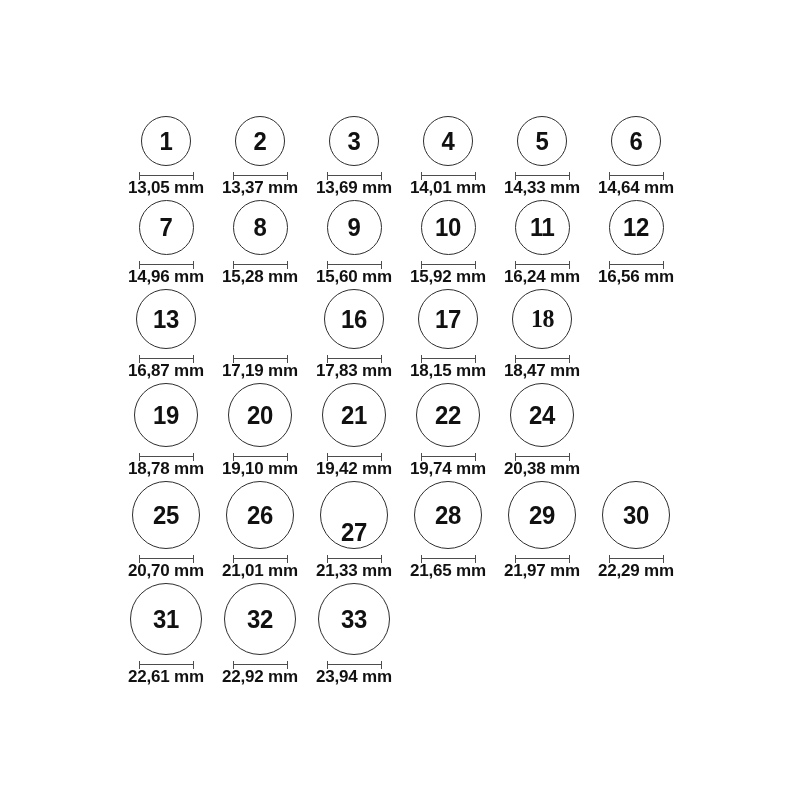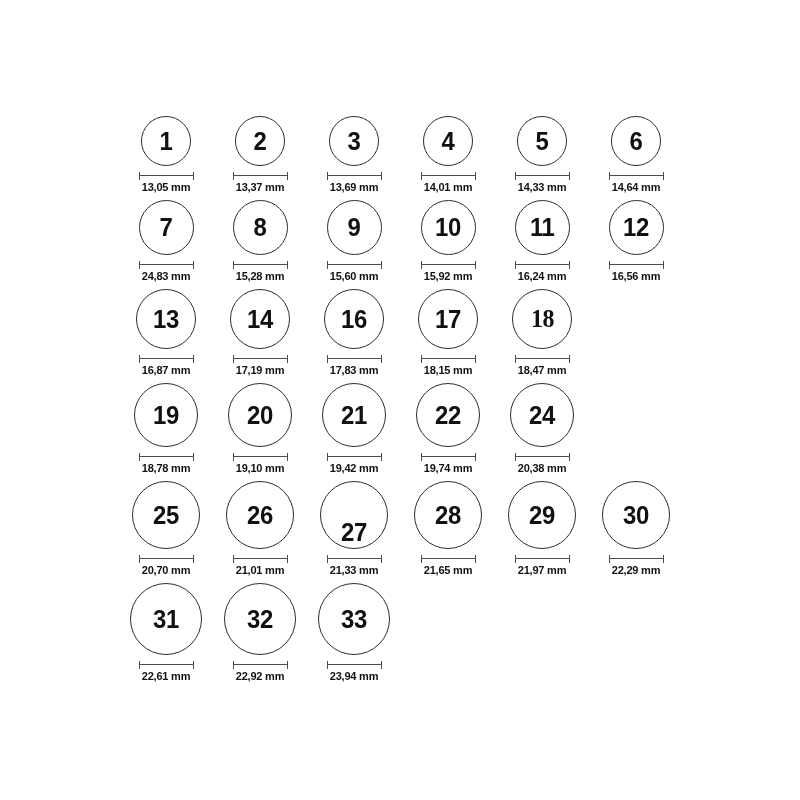--- a/index.html
+++ b/index.html
@@ -57,21 +57,21 @@
   .ruler::after {
     content: "";
     position: absolute;
     top: 3px;
     left: 0;
     right: 0;
     border-top: 1.4px solid #4d4d4d;
   }
   .mm-label {
     font-weight: bold;
-    font-size: 11px;
+    font-size: 17px;
     line-height: 13px;
     color: #111111;
     margin-top: 1px;
     white-space: nowrap;
     letter-spacing: -0.2px;
   }
 </style>
 </head>
 <body>
 
@@ -124,21 +124,21 @@
     <div class="ruler"></div>
     <div class="mm-label">14,64 mm</div>
   </div>
 </div>
     <div class="size-row">
   <div class="cell">
     <div class="circle" style="width: 55px; height: 55px;">
       <span class="num">7</span>
     </div>
     <div class="ruler"></div>
-    <div class="mm-label">24,83 mm</div>
+    <div class="mm-label">14,96 mm</div>
   </div>
 
   <div class="cell">
     <div class="circle" style="width: 55px; height: 55px;">
       <span class="num">8</span>
     </div>
     <div class="ruler"></div>
     <div class="mm-label">15,28 mm</div>
   </div>
 
@@ -177,23 +177,20 @@
     <div class="size-row">
   <div class="cell">
     <div class="circle" style="width: 60px; height: 60px;">
       <span class="num">13</span>
     </div>
     <div class="ruler"></div>
     <div class="mm-label">16,87 mm</div>
   </div>
 
   <div class="cell">
-    <div class="circle" style="width: 60px; height: 60px;">
-      <span class="num">14</span>
-    </div>
     <div class="ruler"></div>
     <div class="mm-label">17,19 mm</div>
   </div>
 
 
   <div class="cell">
     <div class="circle" style="width: 60px; height: 60px;">
       <span class="num">16</span>
     </div>
     <div class="ruler"></div>

